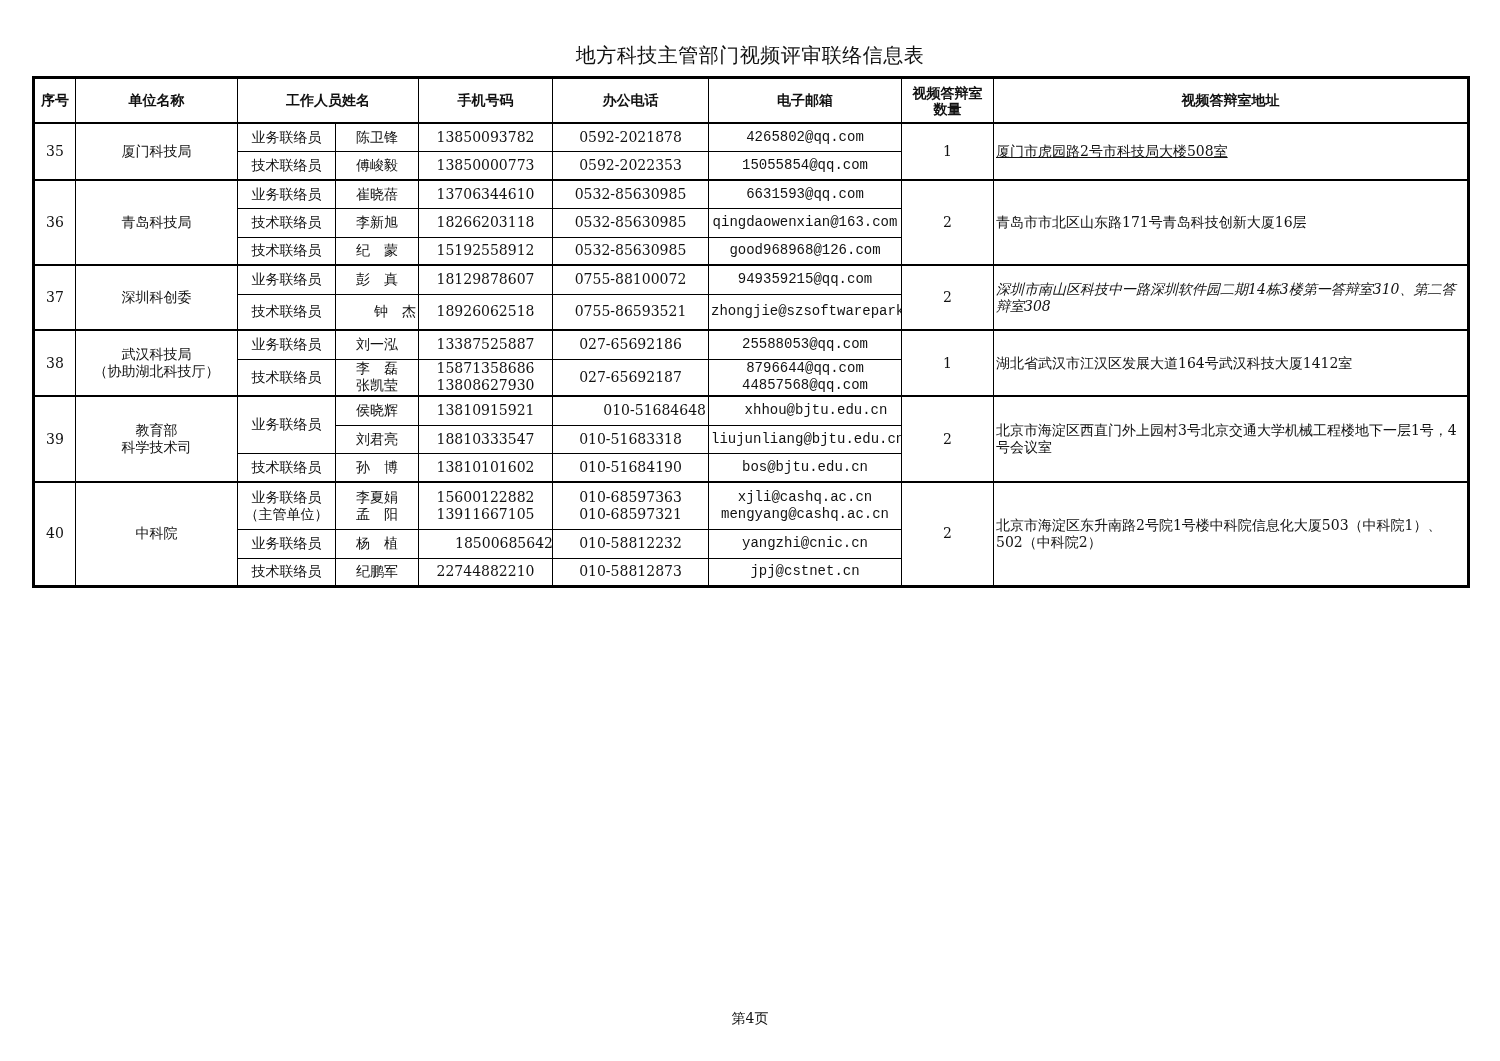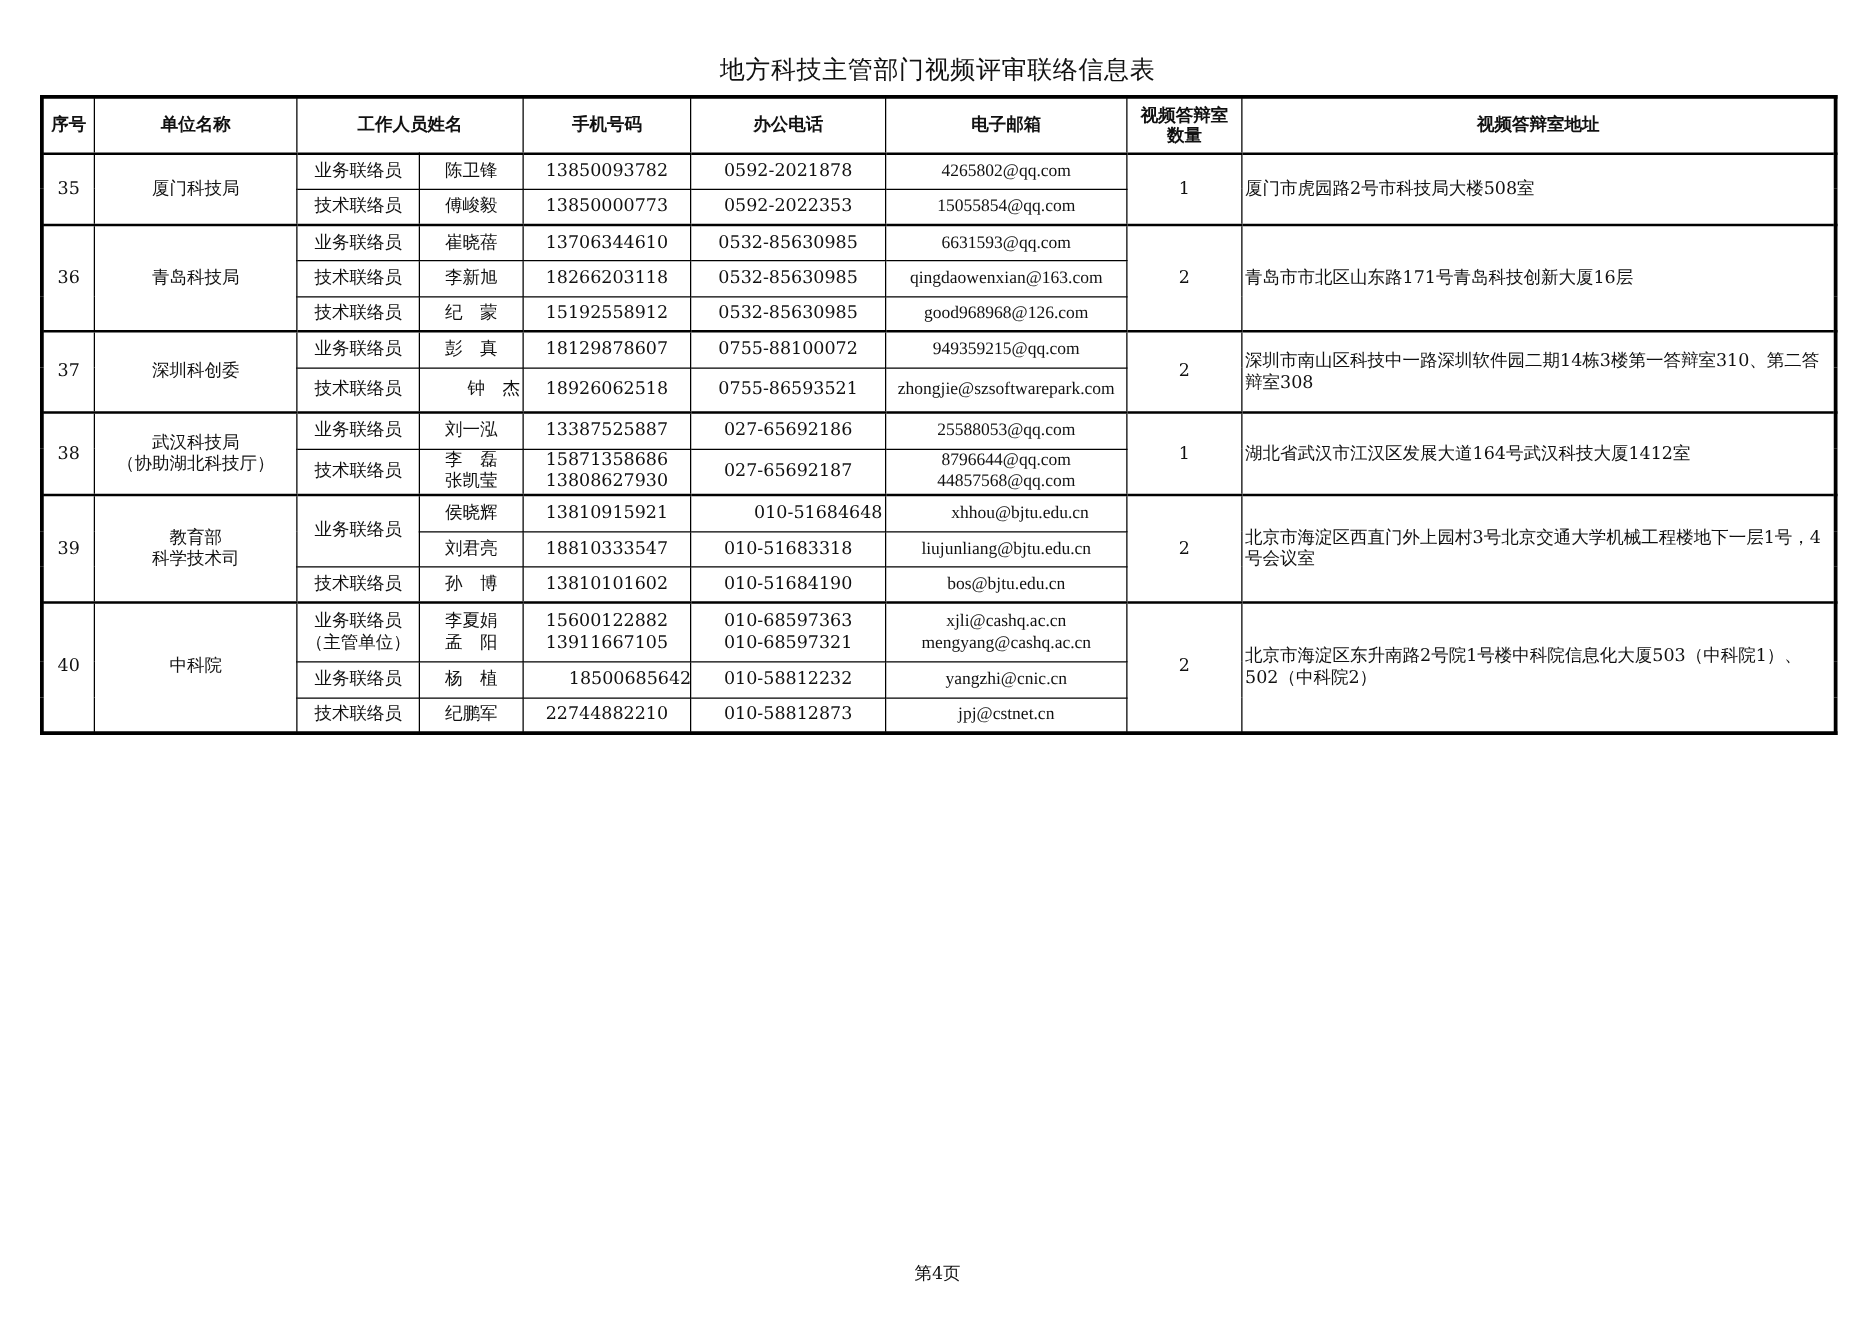--- a/index.html
+++ b/index.html
@@ -6,21 +6,21 @@
     body { width: 1500px; height: 1061px; position: relative; overflow: hidden;
            font-family: "DejaVu Serif", "Liberation Serif", serif; color: #111; }
     .title { position: absolute; top: 42px; left: 0; width: 1500px; text-align: center;
              font-family: "DejaVu Sans", "Liberation Sans", sans-serif; font-size: 20px; letter-spacing: 0.5px; }
     table.grid { position: absolute; left: 32px; top: 76px; border-collapse: collapse;
                  table-layout: fixed; width: 1435px; border: 3px solid #000; }
     table.grid td, table.grid th { border: 1px solid #000; padding: 0 2px; font-size: 14px;
                  text-align: center; vertical-align: middle; line-height: 17px; overflow: hidden; }
     table.grid th { font-family: "DejaVu Sans", "Liberation Sans", sans-serif; font-weight: bold; font-size: 14px;
                     height: 43px; border-bottom: 2px solid #000; }
-    .mono { font-family: Liberation Serif, serif; font-size: 12.5px; text-align: left; }
+    .mono { font-family: Liberation Mono, monospace; font-size: 12.5px; text-align: left; }
     .addr { text-align: left !important; font-size: 14px; }
     tr.group-start td { border-top: 2px solid #000; }
     .footer { position: absolute; top: 1010px; left: 0; width: 1500px; text-align: center; font-size: 14px; }
   </style>
 </head>
 <body>
 
 <div class="title">地方科技主管部门视频评审联络信息表</div>
 
 <table class="grid">
@@ -50,21 +50,21 @@
   <tbody id="tbody">
       <tr class="group-start" style="height: 28px;">
         <td rowspan="2" style="white-space: pre-line;">35</td>
         <td rowspan="2" style="white-space: pre-line;">厦门科技局</td>
         <td style="white-space: pre-line;">业务联络员</td>
         <td style="white-space: pre-line;">陈卫锋</td>
         <td style="white-space: pre-line;">13850093782</td>
         <td style="white-space: pre-line;">0592-2021878</td>
         <td class="mono" style="white-space: pre-line;">4265802@qq.com</td>
         <td rowspan="2" style="white-space: pre-line;">1</td>
-        <td class="addr" rowspan="2" style="white-space: pre-line;">厦门市虎园路2号市科技局大楼508室</td>
+        <td class="addr" rowspan="2" style="white-space: pre-line; text-decoration: underline;">厦门市虎园路2号市科技局大楼508室</td>
       </tr>
       <tr style="height: 29px;">
         <td style="white-space: pre-line;">技术联络员</td>
         <td style="white-space: pre-line;">傅峻毅</td>
         <td style="white-space: pre-line;">13850000773</td>
         <td style="white-space: pre-line;">0592-2022353</td>
         <td class="mono" style="white-space: pre-line; margin-left: 32px;">15055854@qq.com</td>
       </tr>
       <tr class="group-start" style="height: 28px;">
         <td rowspan="3" style="white-space: pre-line;">36</td>
@@ -93,21 +93,21 @@
       </tr>
       <tr class="group-start" style="height: 29px;">
         <td rowspan="2" style="white-space: pre-line;">37</td>
         <td rowspan="2" style="white-space: pre-line;">深圳科创委</td>
         <td style="white-space: pre-line;">业务联络员</td>
         <td style="white-space: pre-line;">彭　真</td>
         <td style="white-space: pre-line;">18129878607</td>
         <td style="white-space: pre-line;">0755-88100072</td>
         <td class="mono" style="white-space: pre-line;">949359215@qq.com</td>
         <td rowspan="2" style="white-space: pre-line;">2</td>
-        <td class="addr" rowspan="2" style="white-space: pre-line;">深圳市南山区科技中一路深圳软件园二期14栋3楼第一答辩室310、第二答辩室308</td>
+        <td class="addr" rowspan="2" style="white-space: pre-line; font-style: italic;">深圳市南山区科技中一路深圳软件园二期14栋3楼第一答辩室310、第二答辩室308</td>
       </tr>
       <tr style="height: 36px;">
         <td style="white-space: pre-line;">技术联络员</td>
         <td style="white-space: pre-line; text-align: right;">钟　杰</td>
         <td style="white-space: pre-line;">18926062518</td>
         <td style="white-space: pre-line;">0755-86593521</td>
         <td class="mono" style="white-space: pre-line;">zhongjie@szsoftwarepark.com</td>
       </tr>
       <tr class="group-start" style="height: 29px;">
         <td rowspan="2" style="white-space: pre-line;">38</td>

